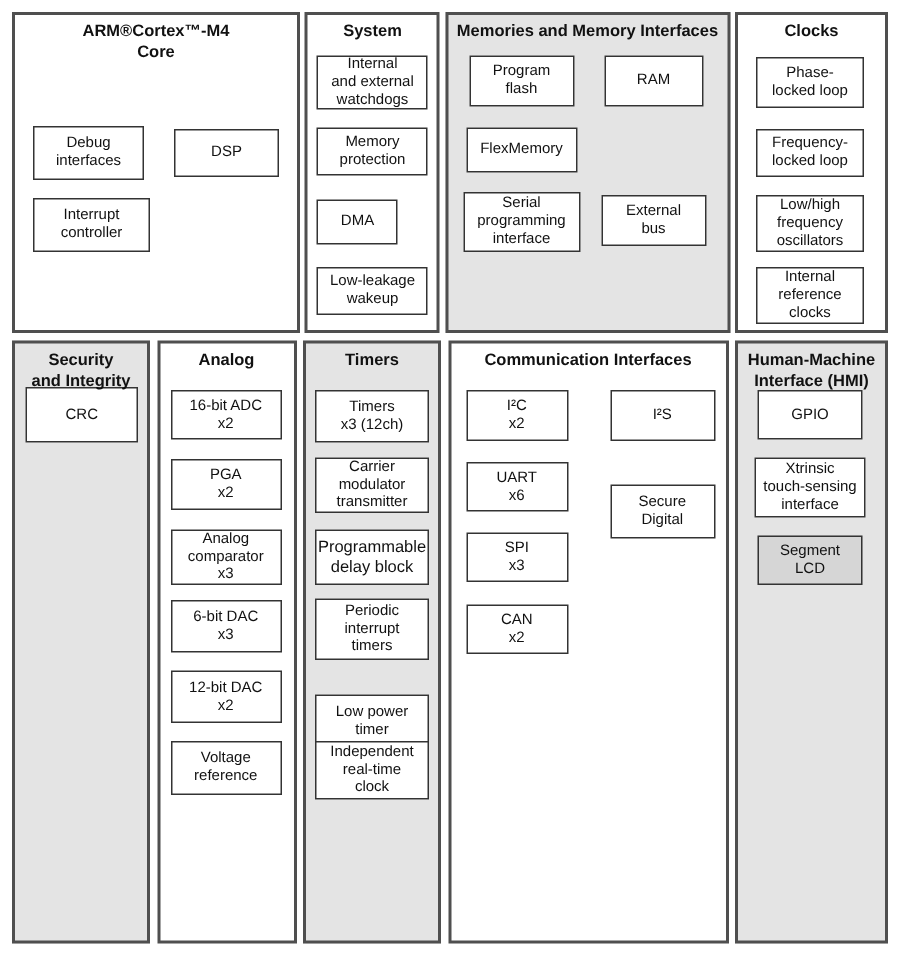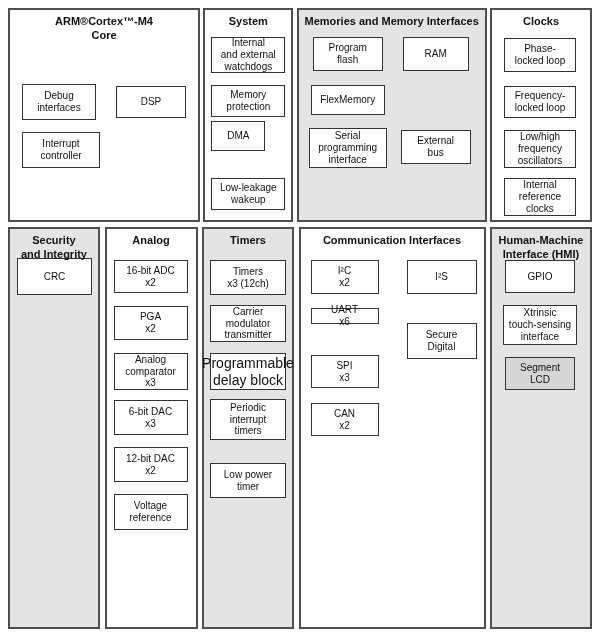--- a/index.html
+++ b/index.html
@@ -64,21 +64,21 @@
 controller</div>
     </section>
 
     <section class="col" style="width:90px">
       <div class="hdr">System</div>
       <div class="box" style="left:6px;top:27px;width:74px;height:36px">Internal
 and external
 watchdogs</div>
       <div class="box" style="left:6px;top:75px;width:74px;height:32px">Memory
 protection</div>
-      <div class="box" style="left:6px;top:111px;width:54px;height:30px">DMA</div>
+      <div class="box" style="left:6px;top:123px;width:54px;height:30px">DMA</div>
       <div class="box" style="left:6px;top:168px;width:74px;height:32px">Low-leakage
 wakeup</div>
     </section>
 
     <section class="col gray" style="width:190px">
       <div class="hdr">Memories and Memory Interfaces</div>
       <div class="box" style="left:14px;top:27px;width:70px;height:34px">Program
 flash</div>
       <div class="box" style="left:104px;top:27px;width:66px;height:34px">RAM</div>
       <div class="box" style="left:12px;top:75px;width:74px;height:30px">FlexMemory</div>
@@ -130,35 +130,38 @@
 reference</div>
     </section>
 
     <section class="col gray" style="width:92px">
       <div class="hdr">Timers</div>
       <div class="box" style="left:6px;top:31px;width:76px;height:35px">Timers
 x3 (12ch)</div>
       <div class="box" style="left:6px;top:76px;width:76px;height:37px">Carrier
 modulator
 transmitter</div>
-      <div class="box" style="left:6px;top:124px;width:76px;height:37px;font-size:14px">Programmable
+      <div class="box" style="left:6px;top:124px;width:76px;height:37px;font-size:11px">Programmable
 delay block</div>
       <div class="box" style="left:6px;top:170px;width:76px;height:41px">Periodic
 interrupt
 timers</div>
       <div class="box" style="left:6px;top:234px;width:76px;height:35px">Low power
 timer</div>
+      <div class="box" style="left:6px;top:265px;width:76px;height:39px">Independent
+real-time
+clock</div>
     </section>
 
     <section class="col" style="width:187px">
       <div class="hdr">Communication Interfaces</div>
       <div class="box" style="left:10px;top:31px;width:68px;height:34px">I²C
 x2</div>
       <div class="box" style="left:106px;top:31px;width:70px;height:34px">I²S</div>
-      <div class="box" style="left:10px;top:79px;width:68px;height:16px">UART
+      <div class="box" style="left:10px;top:79px;width:68px;height:33px">UART
 x6</div>
       <div class="box" style="left:106px;top:94px;width:70px;height:36px">Secure
 Digital</div>
       <div class="box" style="left:10px;top:126px;width:68px;height:33px">SPI
 x3</div>
       <div class="box" style="left:10px;top:174px;width:68px;height:33px">CAN
 x2</div>
     </section>
 
     <section class="col gray" style="width:102px">

